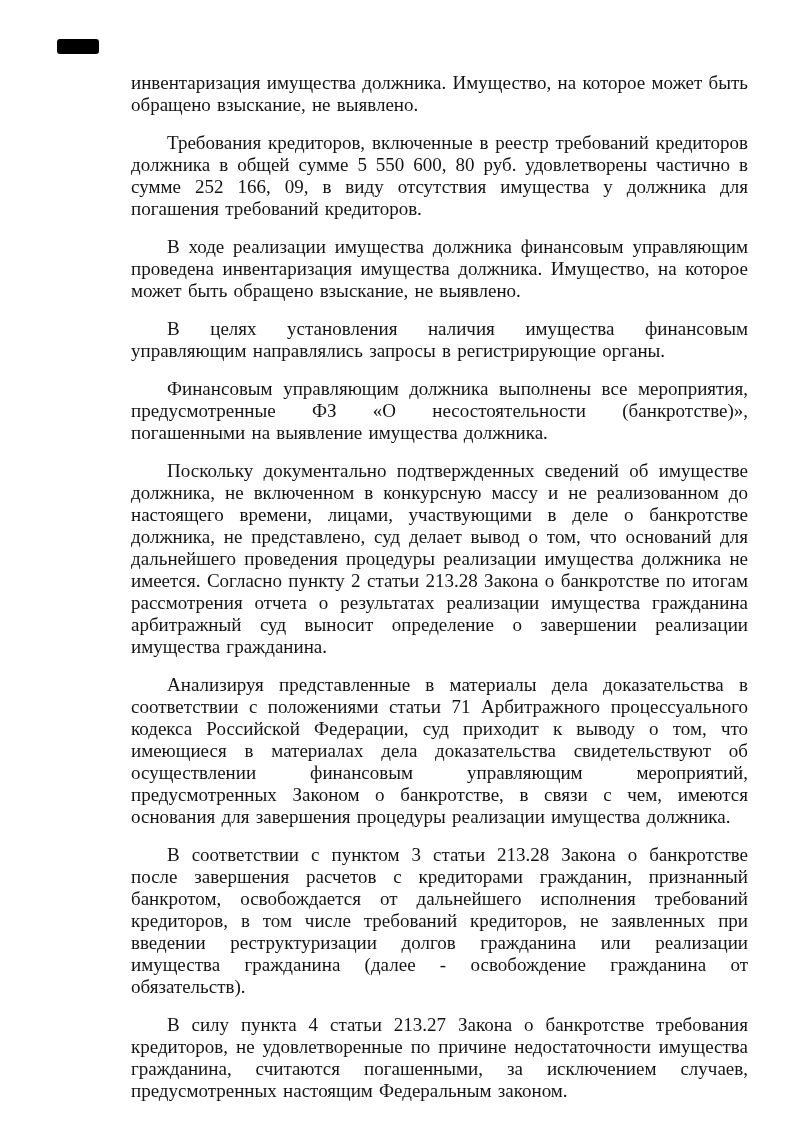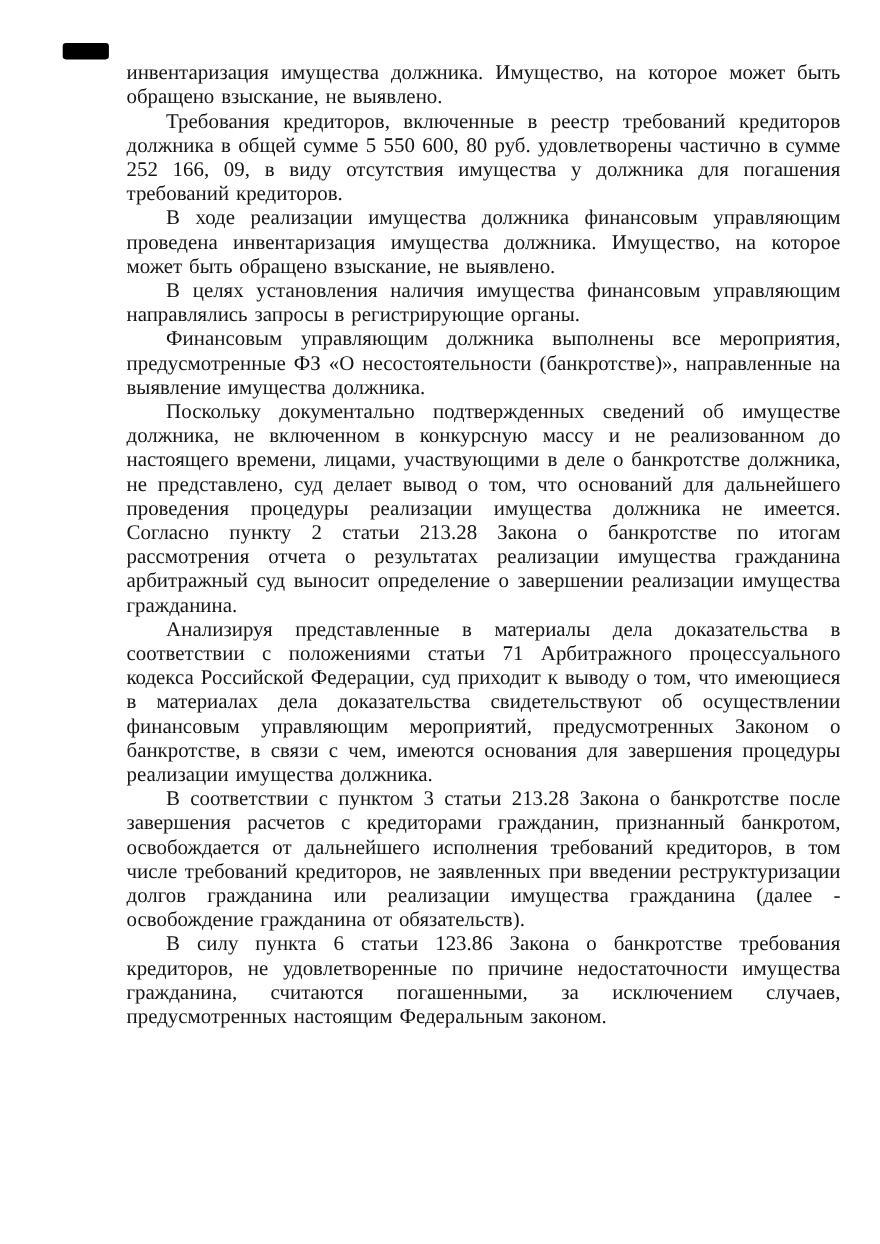--- a/index.html
+++ b/index.html
@@ -29,38 +29,38 @@
     position: absolute;
     left: 115px;
     top: 56px;
     width: 649px;
     color: #141414;
     font-size: 19px;
     line-height: 22px;
     text-align: justify;
   }
   .text-block p {
-    margin: 0;
+    margin: 16px;
     padding: 0;
     text-indent: 36px;
     word-spacing: 1.5px;
   }
   .text-block p.no-indent {
     text-indent: 0;
   }
 </style>
 </head>
 <body>
 
 <div class="page" style="background: rgb(255, 255, 255);">
   <div class="scan-mark" style="background: rgb(0, 0, 0);"></div>
   <div class="text-block" style="color: rgb(20, 20, 20);">
       <p class="no-indent">инвентаризация имущества должника. Имущество, на которое может быть обращено взыскание, не выявлено.</p>
       <p>Требования кредиторов, включенные в реестр требований кредиторов должника в общей сумме 5 550 600, 80 руб. удовлетворены частично в сумме 252 166, 09, в виду отсутствия имущества у должника для погашения требований кредиторов.</p>
       <p>В ходе реализации имущества должника финансовым управляющим проведена инвентаризация имущества должника. Имущество, на которое может быть обращено взыскание, не выявлено.</p>
       <p>В целях установления наличия имущества финансовым управляющим направлялись запросы в регистрирующие органы.</p>
-      <p>Финансовым управляющим должника выполнены все мероприятия, предусмотренные ФЗ «О несостоятельности (банкротстве)», направленные на выявление имущества должника.</p>
+      <p>Финансовым управляющим должника выполнены все мероприятия, предусмотренные ФЗ «О несостоятельности (банкротстве)», погашенными на выявление имущества должника.</p>
       <p>Поскольку документально подтвержденных сведений об имуществе должника, не включенном в конкурсную массу и не реализованном до настоящего времени, лицами, участвующими в деле о банкротстве должника, не представлено, суд делает вывод о том, что оснований для дальнейшего проведения процедуры реализации имущества должника не имеется. Согласно пункту 2 статьи 213.28 Закона о банкротстве по итогам рассмотрения отчета о результатах реализации имущества гражданина арбитражный суд выносит определение о завершении реализации имущества гражданина.</p>
       <p>Анализируя представленные в материалы дела доказательства в соответствии с положениями статьи 71 Арбитражного процессуального кодекса Российской Федерации, суд приходит к выводу о том, что имеющиеся в материалах дела доказательства свидетельствуют об осуществлении финансовым управляющим мероприятий, предусмотренных Законом о банкротстве, в связи с чем, имеются основания для завершения процедуры реализации имущества должника.</p>
       <p>В соответствии с пунктом 3 статьи 213.28 Закона о банкротстве после завершения расчетов с кредиторами гражданин, признанный банкротом, освобождается от дальнейшего исполнения требований кредиторов, в том числе требований кредиторов, не заявленных при введении реструктуризации долгов гражданина или реализации имущества гражданина (далее - освобождение гражданина от обязательств).</p>
-      <p>В силу пункта 6 статьи 123.86 Закона о банкротстве требования кредиторов, не удовлетворенные по причине недостаточности имущества гражданина, считаются погашенными, за исключением случаев, предусмотренных настоящим Федеральным законом.</p>
+      <p>В силу пункта 4 статьи 213.27 Закона о банкротстве требования кредиторов, не удовлетворенные по причине недостаточности имущества гражданина, считаются погашенными, за исключением случаев, предусмотренных настоящим Федеральным законом.</p>
     </div>
 </div>
 
 </body></html>

